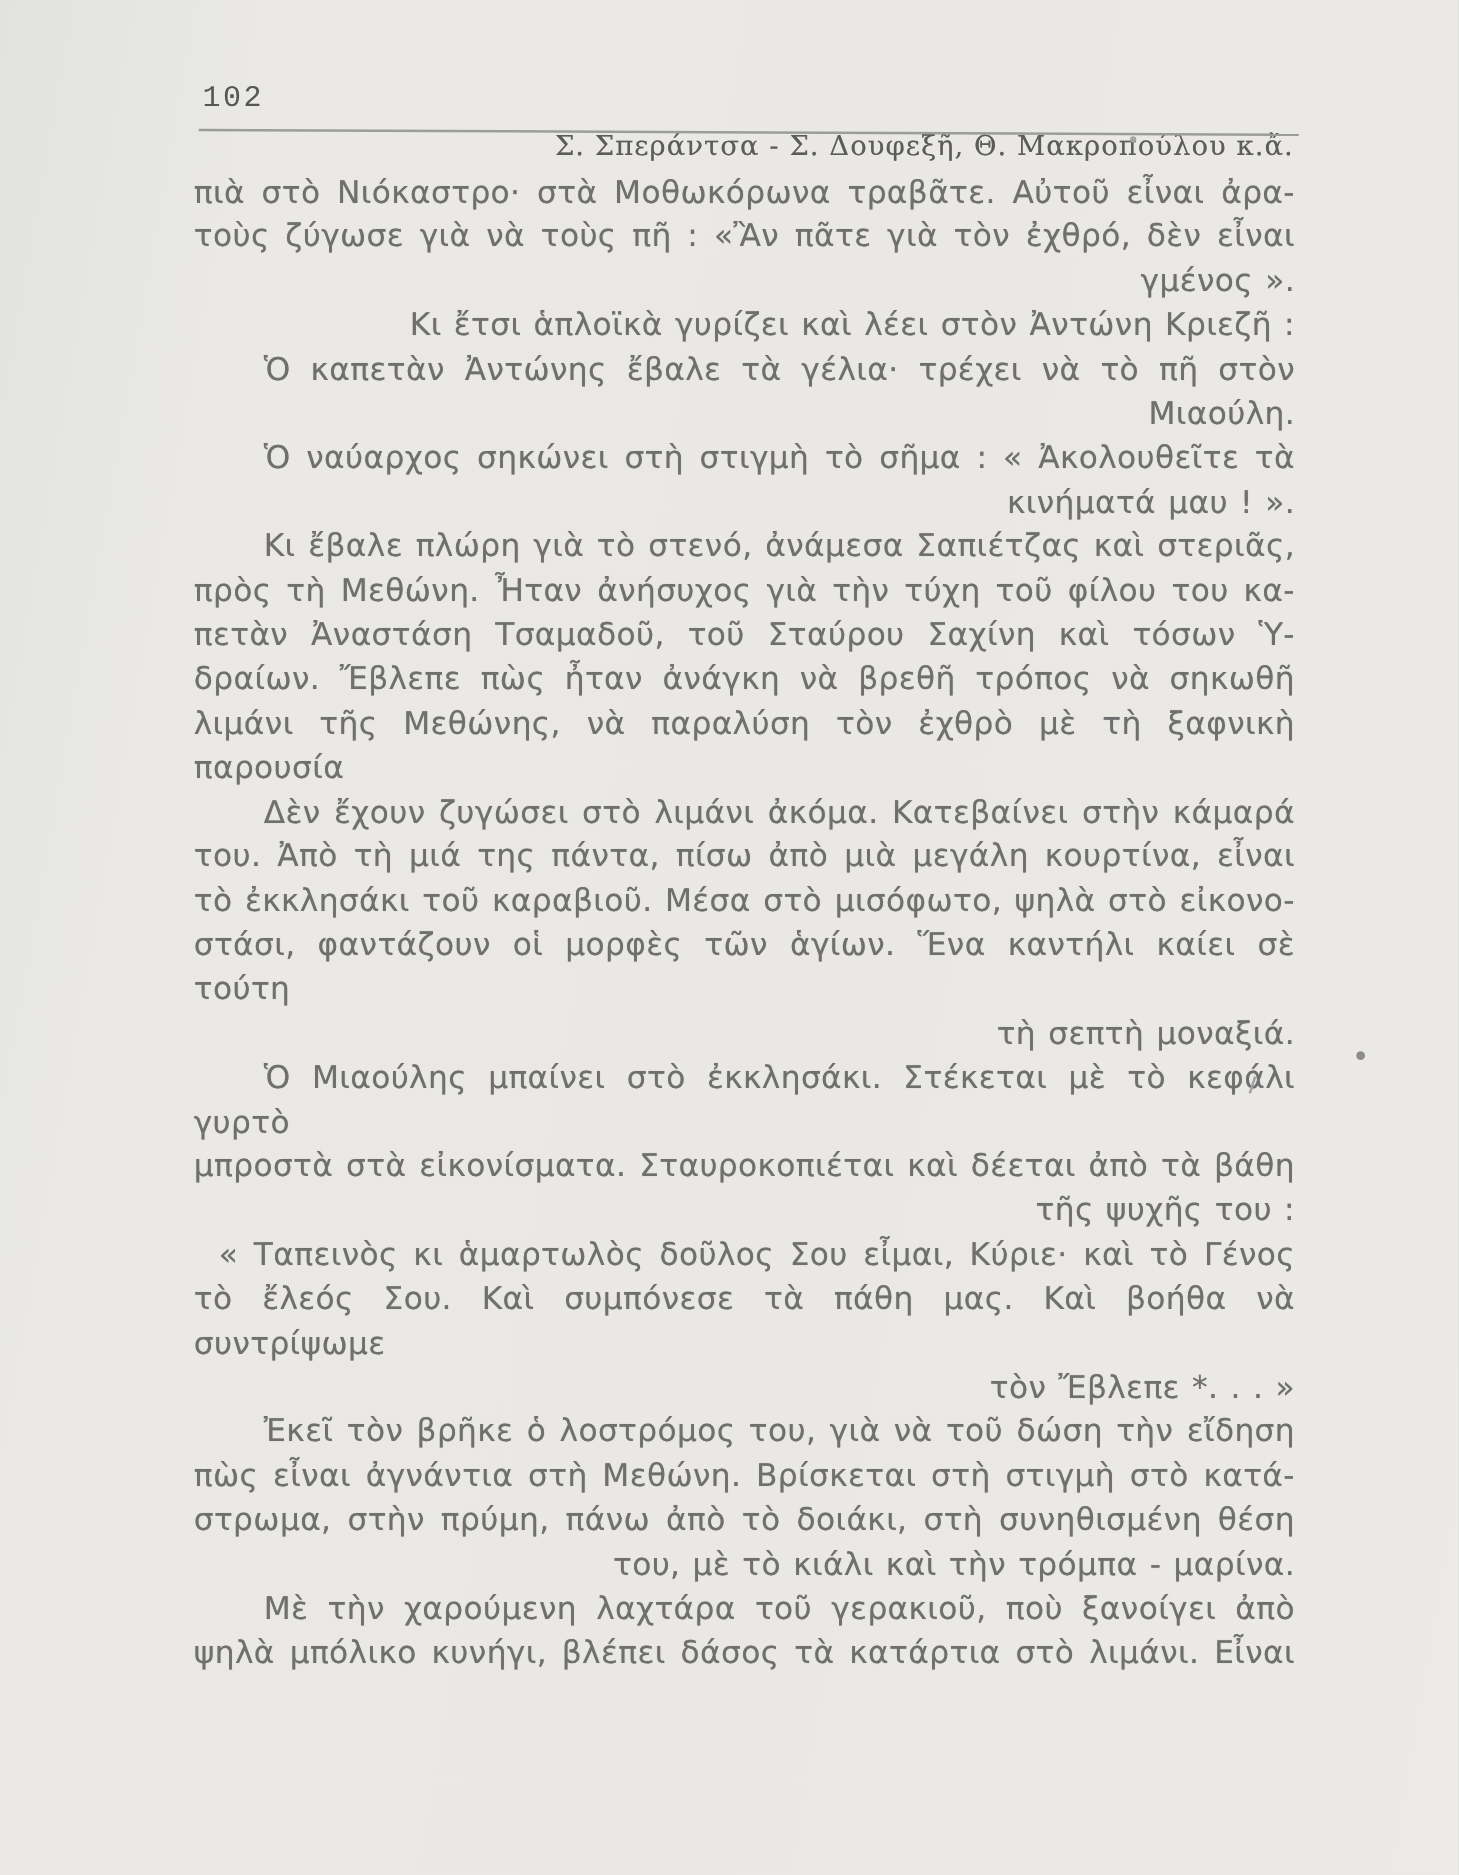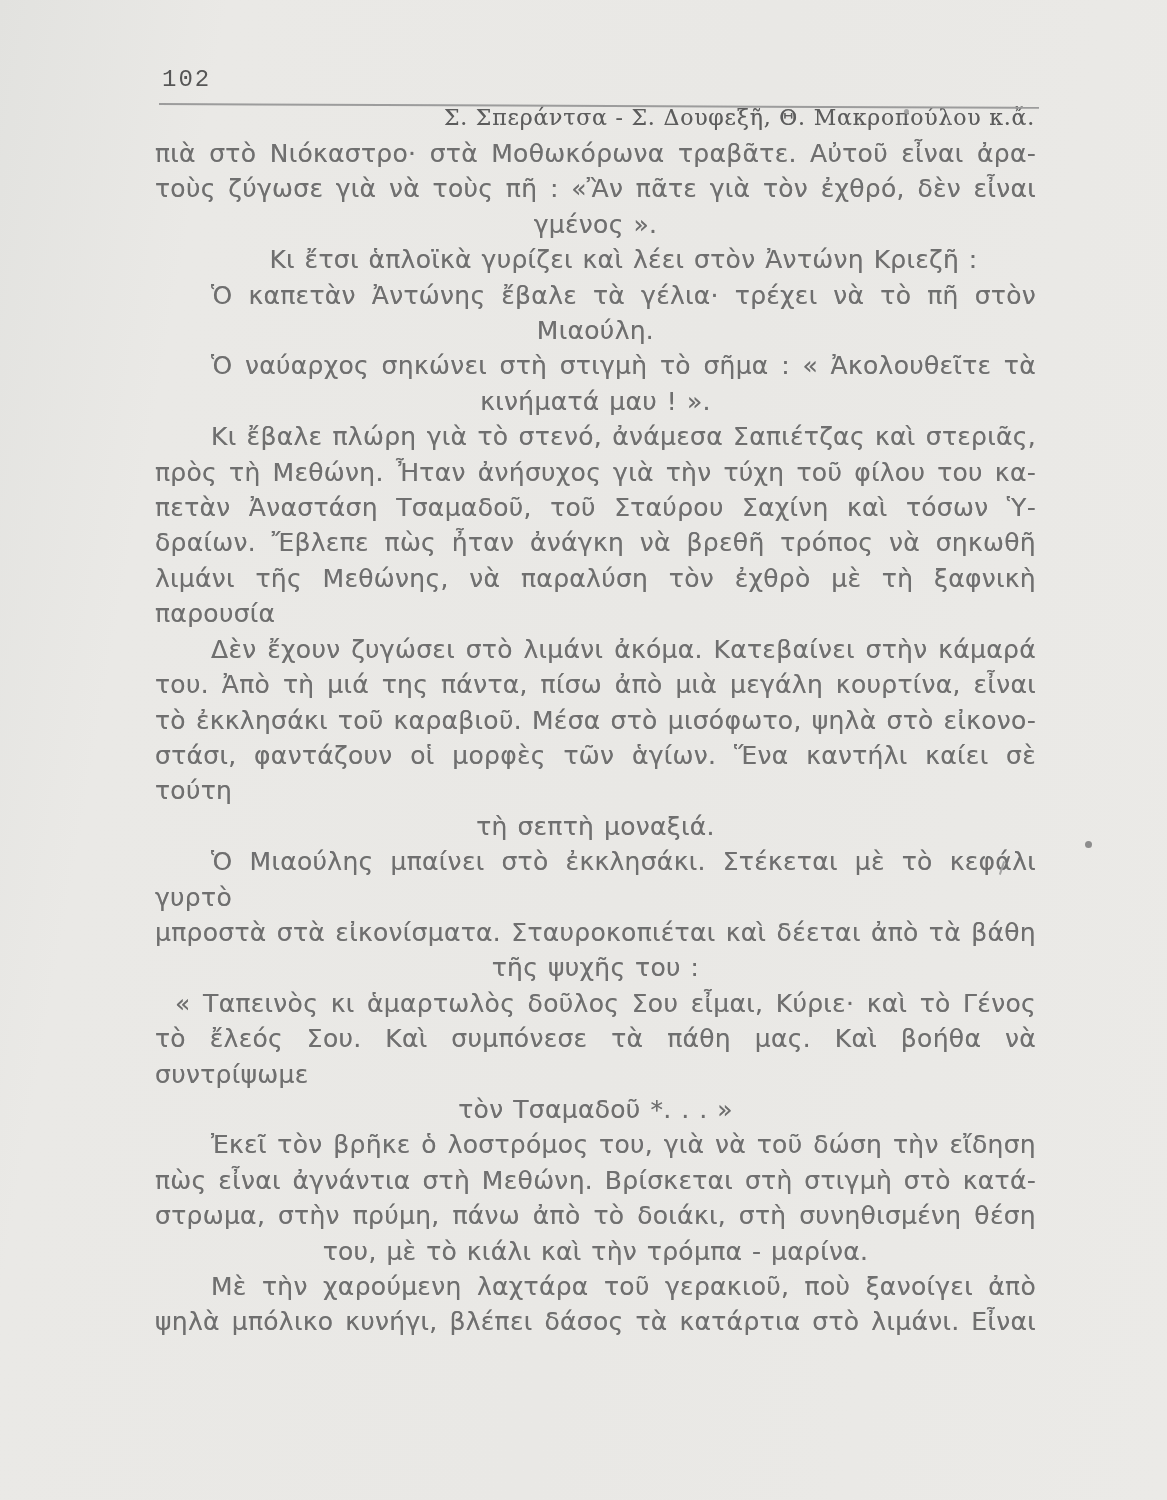--- a/index.html
+++ b/index.html
@@ -52,21 +52,21 @@
     left: 155px;
     top: 136px;
     width: 881px;
     font-size: 25px;
     line-height: 35.4px;
     color: #6f6f6f;
     letter-spacing: 0.3px;
     word-spacing: 1.5px;
     text-shadow: 0 0 0.6px rgba(105,105,105,0.55);
   }
-  .line { text-align: center; }
+  .line { text-align: right; }
   .line.just {
     text-align: justify;
     text-align-last: justify;
   }
   .line.ind-para  { text-indent: 56px; }
   .line.ind-small { text-indent: 20px; }
   
   .speck { position: absolute; }
   .speck-dot {
     left: 1085px; top: 841px;
@@ -115,21 +115,21 @@
       <div class="line just ind-para">Δὲν ἔχουν ζυγώσει στὸ λιμάνι ἀκόμα. Κατεβαίνει στὴν κάμαρά</div>
       <div class="line just">του. Ἀπὸ τὴ μιά της πάντα, πίσω ἀπὸ μιὰ μεγάλη κουρτίνα, εἶναι</div>
       <div class="line just">τὸ ἐκκλησάκι τοῦ καραβιοῦ. Μέσα στὸ μισόφωτο, ψηλὰ στὸ εἰκονο-</div>
       <div class="line just">στάσι, φαντάζουν οἱ μορφὲς τῶν ἁγίων. Ἕνα καντήλι καίει σὲ τούτη</div>
       <div class="line">τὴ σεπτὴ μοναξιά.</div>
       <div class="line just ind-para">Ὁ Μιαούλης μπαίνει στὸ ἐκκλησάκι. Στέκεται μὲ τὸ κεφάλι γυρτὸ</div>
       <div class="line just">μπροστὰ στὰ εἰκονίσματα. Σταυροκοπιέται καὶ δέεται ἀπὸ τὰ βάθη</div>
       <div class="line">τῆς ψυχῆς του :</div>
       <div class="line just ind-small">« Ταπεινὸς κι ἁμαρτωλὸς δοῦλος Σου εἶμαι, Κύριε· καὶ τὸ Γένος</div>
       <div class="line just">τὸ ἔλεός Σου. Καὶ συμπόνεσε τὰ πάθη μας. Καὶ βοήθα νὰ συντρίψωμε</div>
-      <div class="line">τὸν Τσαμαδοῦ *. . . »</div>
+      <div class="line">τὸν Ἔβλεπε *. . . »</div>
       <div class="line just ind-para">Ἐκεῖ τὸν βρῆκε ὁ λοστρόμος του, γιὰ νὰ τοῦ δώση τὴν εἴδηση</div>
       <div class="line just">πὼς εἶναι ἀγνάντια στὴ Μεθώνη. Βρίσκεται στὴ στιγμὴ στὸ κατά-</div>
       <div class="line just">στρωμα, στὴν πρύμη, πάνω ἀπὸ τὸ δοιάκι, στὴ συνηθισμένη θέση</div>
       <div class="line">του, μὲ τὸ κιάλι καὶ τὴν τρόμπα - μαρίνα.</div>
       <div class="line just ind-para">Μὲ τὴν χαρούμενη λαχτάρα τοῦ γερακιοῦ, ποὺ ξανοίγει ἀπὸ</div>
       <div class="line just">ψηλὰ μπόλικο κυνήγι, βλέπει δάσος τὰ κατάρτια στὸ λιμάνι. Εἶναι</div>
     </main>
 
   <span class="speck speck-dot"></span>
   <span class="speck speck-slash"></span>

